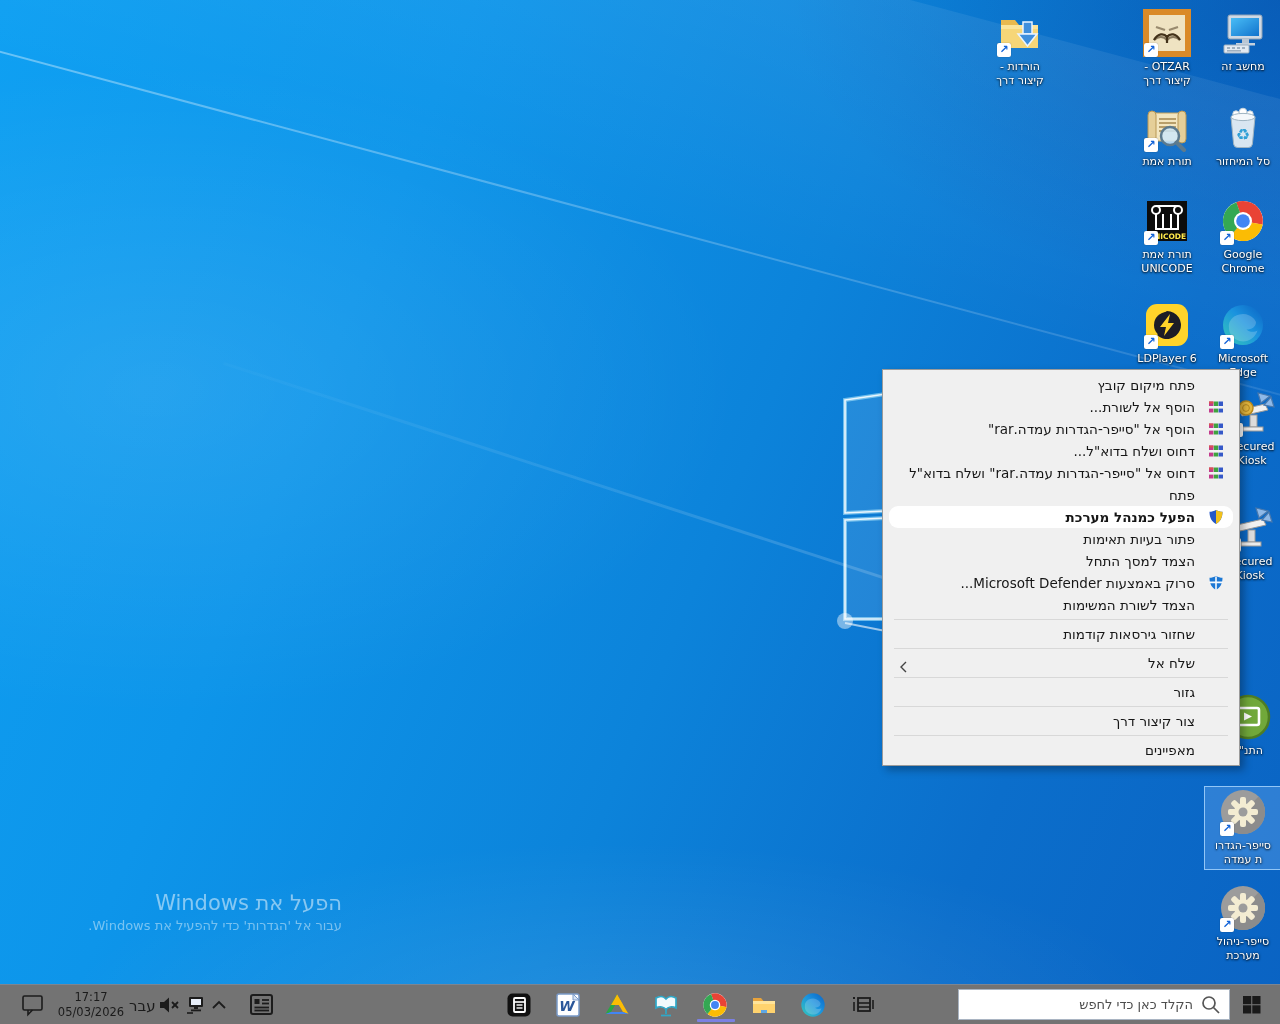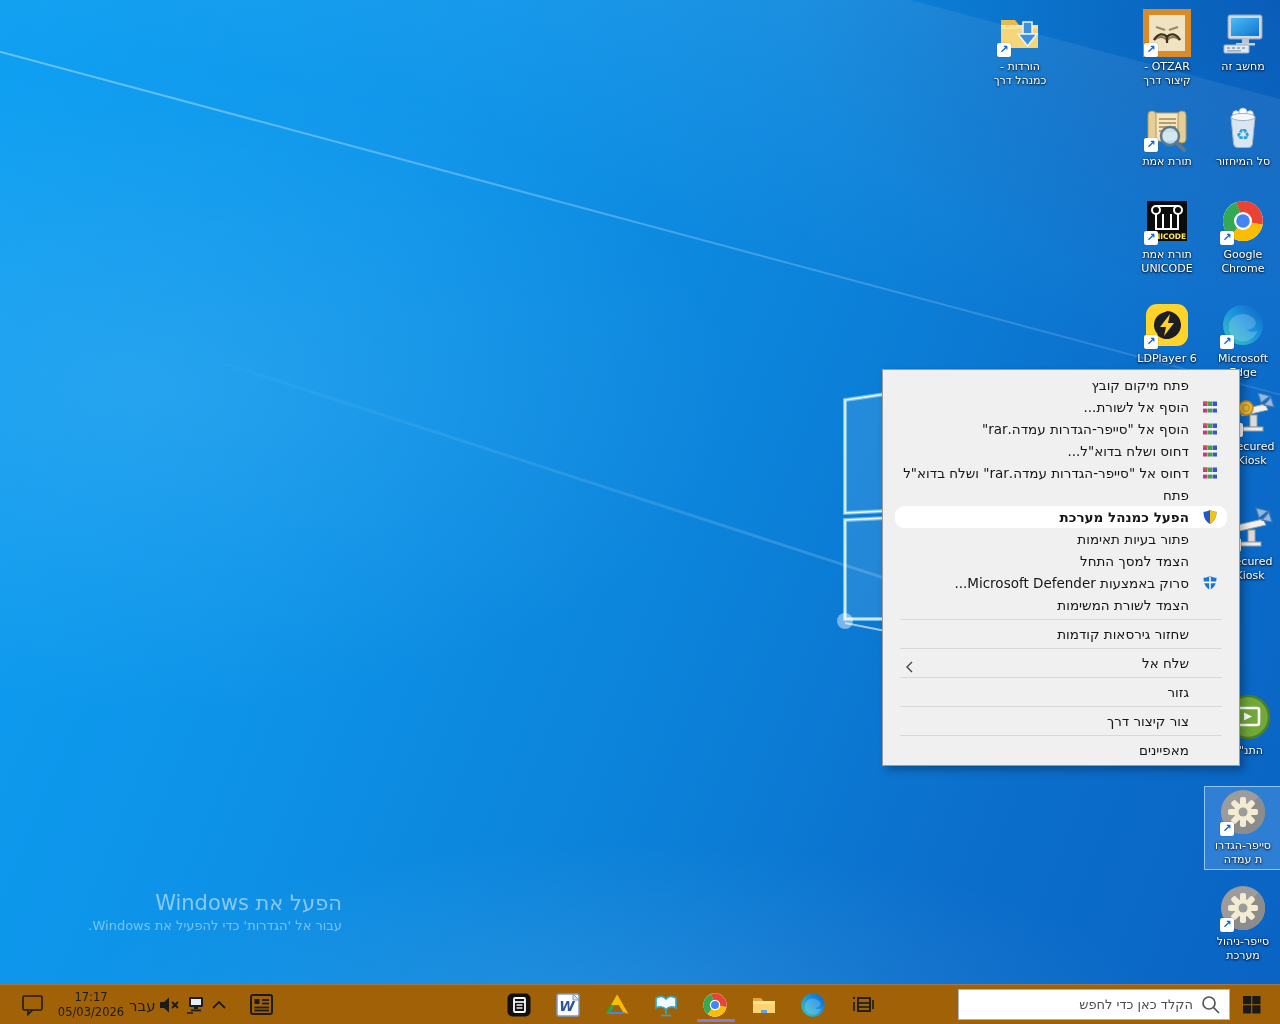--- a/index.html
+++ b/index.html
@@ -30,30 +30,30 @@
   .dicon .art{width:48px;height:48px;margin:0 auto;position:relative;}
   .dicon .lbl{margin-top:3px;font-size:11px;line-height:14px;color:#fff;direction:rtl;
     white-space:pre-line;text-shadow:0 1px 2px rgba(0,0,0,0.9),0 0 3px rgba(0,0,0,0.55);}
   .dicon.selected{background:rgba(100,165,235,0.40);outline:1px solid rgba(170,215,255,0.85);}
   .sc{position:absolute;left:1px;bottom:0;width:14px;height:14px;background:#fff;
     border-radius:2px;box-shadow:0 0 1px rgba(0,0,0,.5);color:#1464d8;font-size:11px;
     line-height:14px;font-weight:bold;text-align:center;}
   
   .cmenu{position:absolute;left:882px;top:369px;width:358px;background:#f0f0f0;
     border:1px solid #9b9b9b;box-shadow:4px 4px 8px rgba(0,0,0,0.30);z-index:50;
-    padding:4px 10px;direction:rtl;box-sizing:border-box;text-align:right;}
+    padding:4px 4px;direction:rtl;box-sizing:border-box;text-align:right;}
   .mi{position:relative;height:22px;line-height:22px;margin:0 2px;padding:0 38px 0 26px;
     font-size:13.5px;color:#161616;white-space:nowrap;}
   .mi.hl{background:#ffffff;border-radius:9px;}
   .mi.bold{font-weight:bold;}
   .mi .mi-icon{position:absolute;right:9px;top:3px;width:16px;height:16px;}
   .mi .mi-arrow{position:absolute;left:9px;top:5px;width:12px;height:12px;}
   .msep{height:1px;background:#d8d8d8;margin:3px 7px;}
   
-  .taskbar{position:absolute;left:0;bottom:0;width:1280px;height:40px;background:#a16207;
+  .taskbar{position:absolute;left:0;bottom:0;width:1280px;height:40px;background:#737373;
     border-top:1px solid rgba(140,165,200,0.35);z-index:100;box-sizing:border-box;}
   .titem{position:absolute;display:flex;align-items:center;justify-content:center;}
   .clock{position:absolute;left:56px;top:5px;width:70px;text-align:center;font-size:11.5px;
     line-height:15px;color:#1b1b1b;}
   .lang{position:absolute;left:129px;top:12px;font-size:15px;color:#1b1b1b;}
   .searchwrap{position:absolute;left:958px;top:4px;width:272px;height:31px;}
   .searchwrap input{width:100%;height:100%;box-sizing:border-box;border:1px solid #a9b4c2;
     background:#fff;font-family:inherit;font-size:13px;color:#333;padding:0 36px 0 10px;outline:none;}
   .searchwrap input::placeholder{color:#4d4d4d;opacity:1;}
   .searchwrap .mag{position:absolute;right:9px;top:5px;}
@@ -88,21 +88,21 @@
         <path d="M5 16h37v23H5z" fill="#f6d678"></path>
         <path d="M5 16h37v4H5z" fill="#fbe49a"></path>
         <g stroke="#eaf4ff" stroke-width="1.5">
           <rect x="27" y="13" width="9" height="12" fill="#3f8fdd"></rect>
           <polygon points="22,25 41,25 31.5,37" fill="#3f8fdd"></polygon>
         </g>
       </svg>
     <span class="sc">↗</span>
   </div>
   <div class="lbl">הורדות -
-כמנהל דרך</div>
+קיצור דרך</div>
 </div>
 
 <div class="dicon" style="left:1129px;top:8px">
   <div class="art">
     <svg width="48" height="48" viewBox="0 0 48 48">
         <rect x="3" y="3" width="42" height="42" fill="#efe3c2" stroke="#da8a28" stroke-width="6"></rect>
         <g stroke="#43321a" stroke-width="2.2" fill="none">
           <path d="M11 31 C15 24 21 24 24 28 C27 24 33 24 37 31"></path>
           <path d="M24 28 V34"></path>
           <path d="M11 31 C15 27 21 27 24 31 C27 27 33 27 37 31" opacity="0.6"></path>

